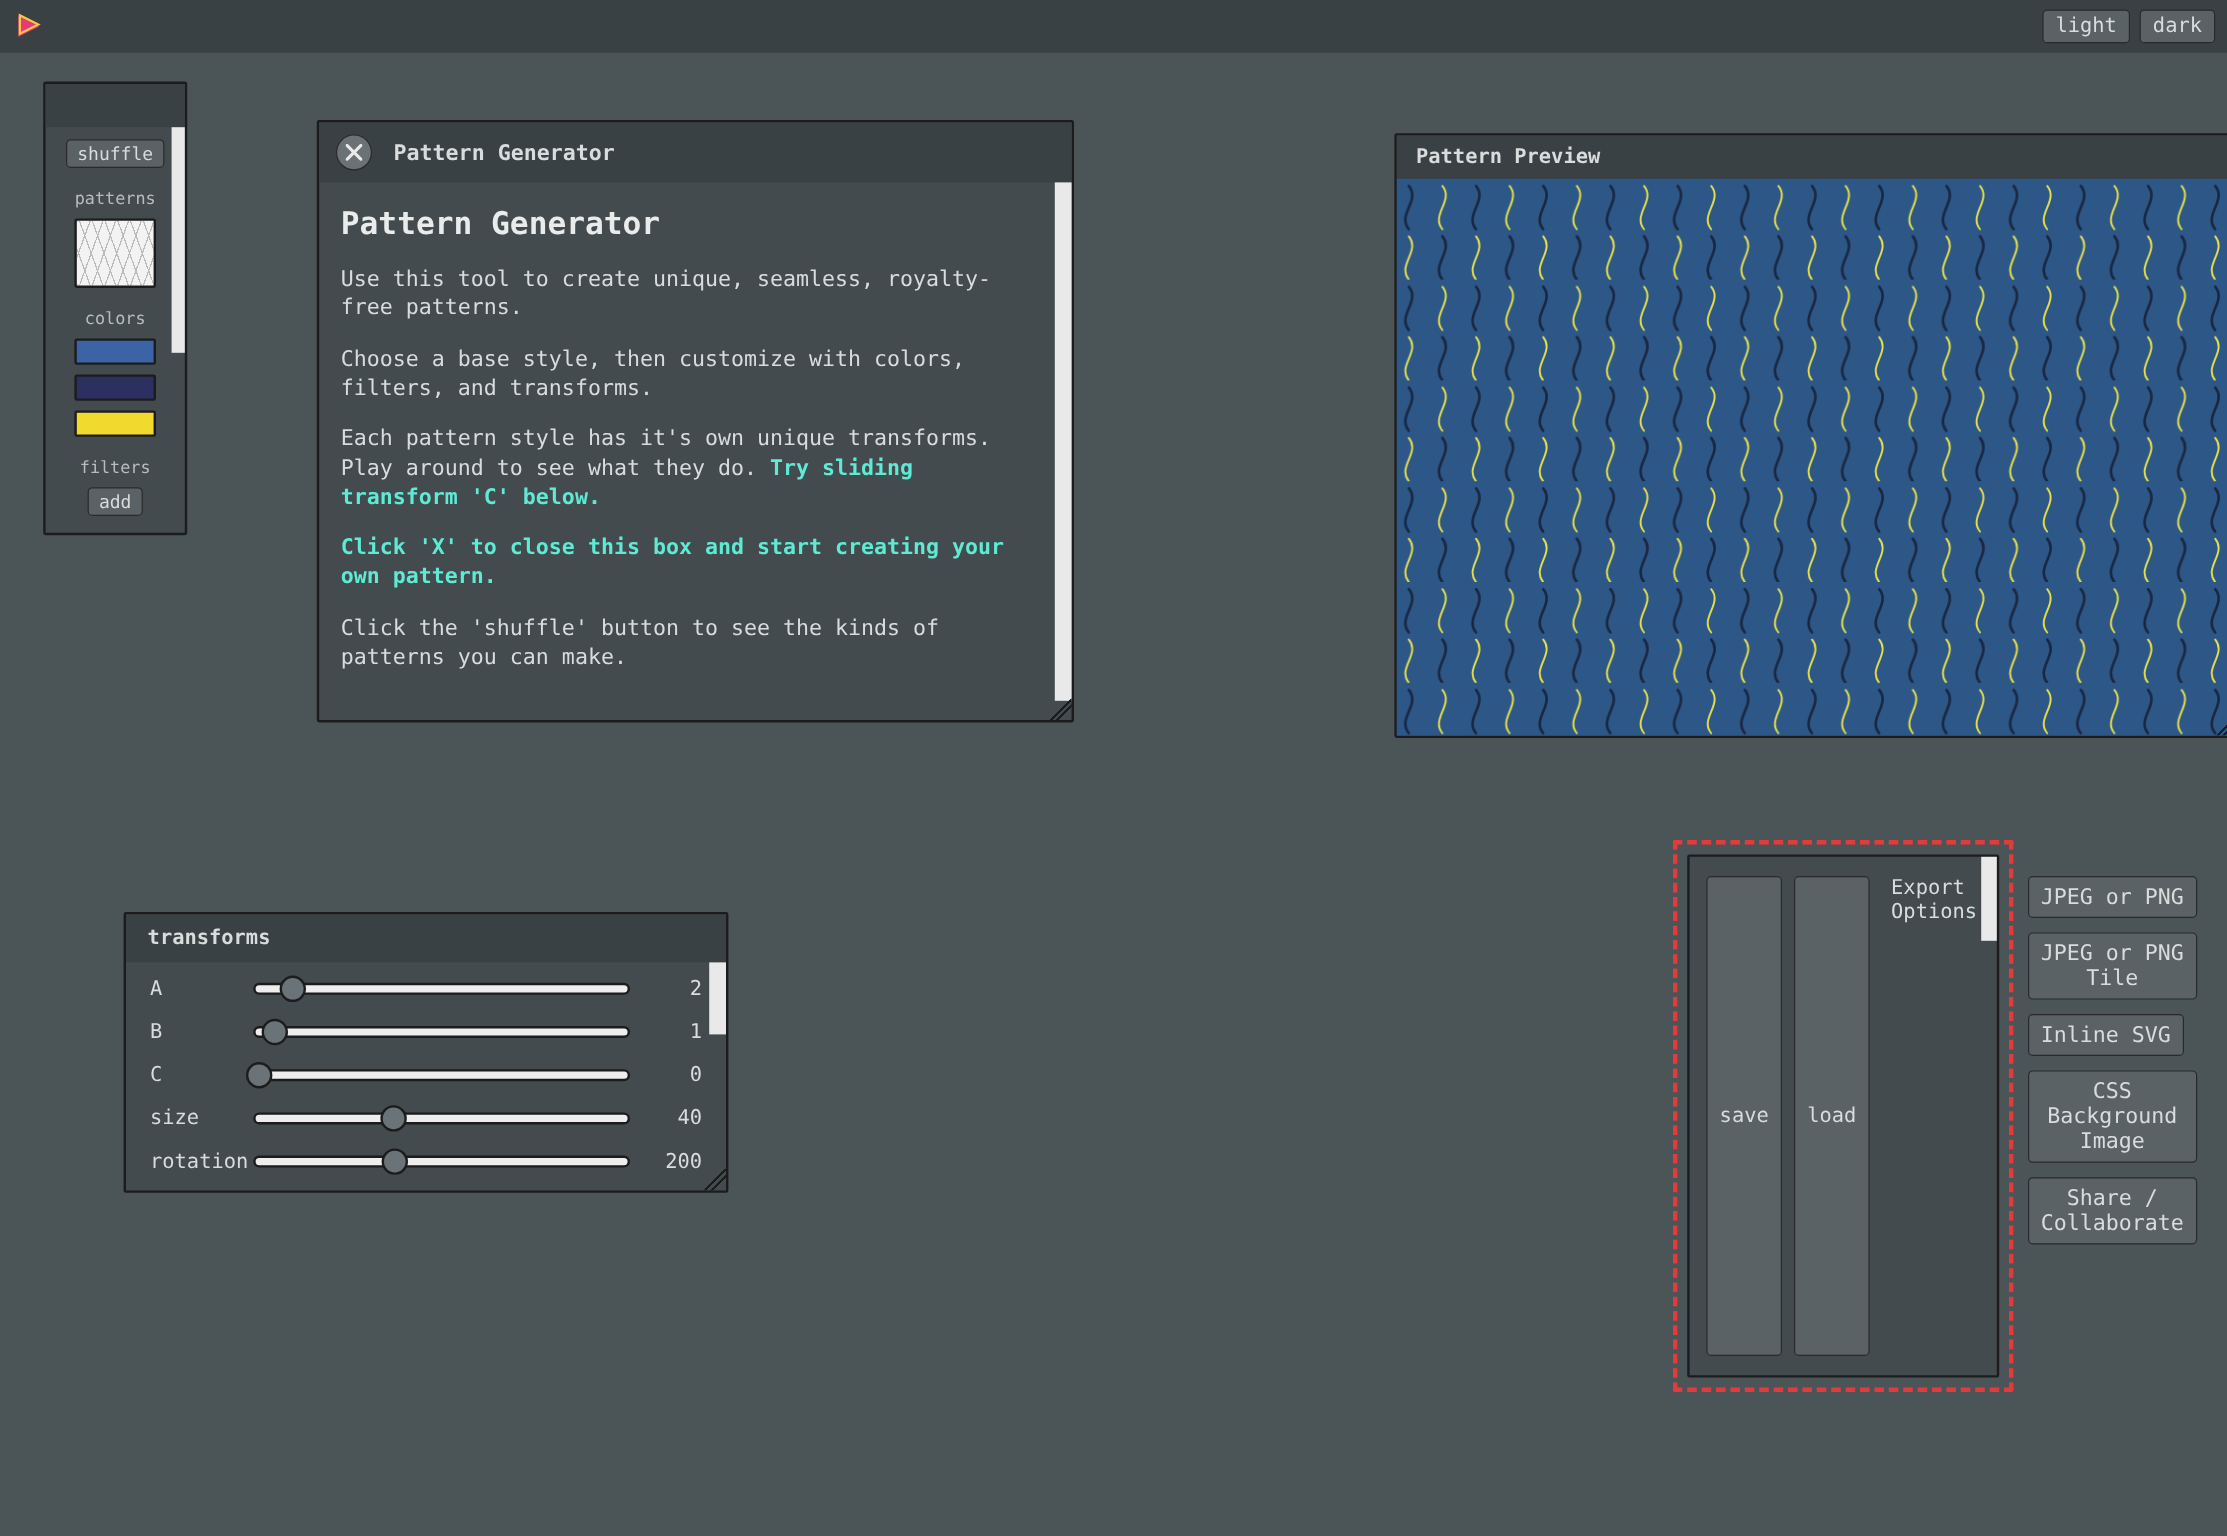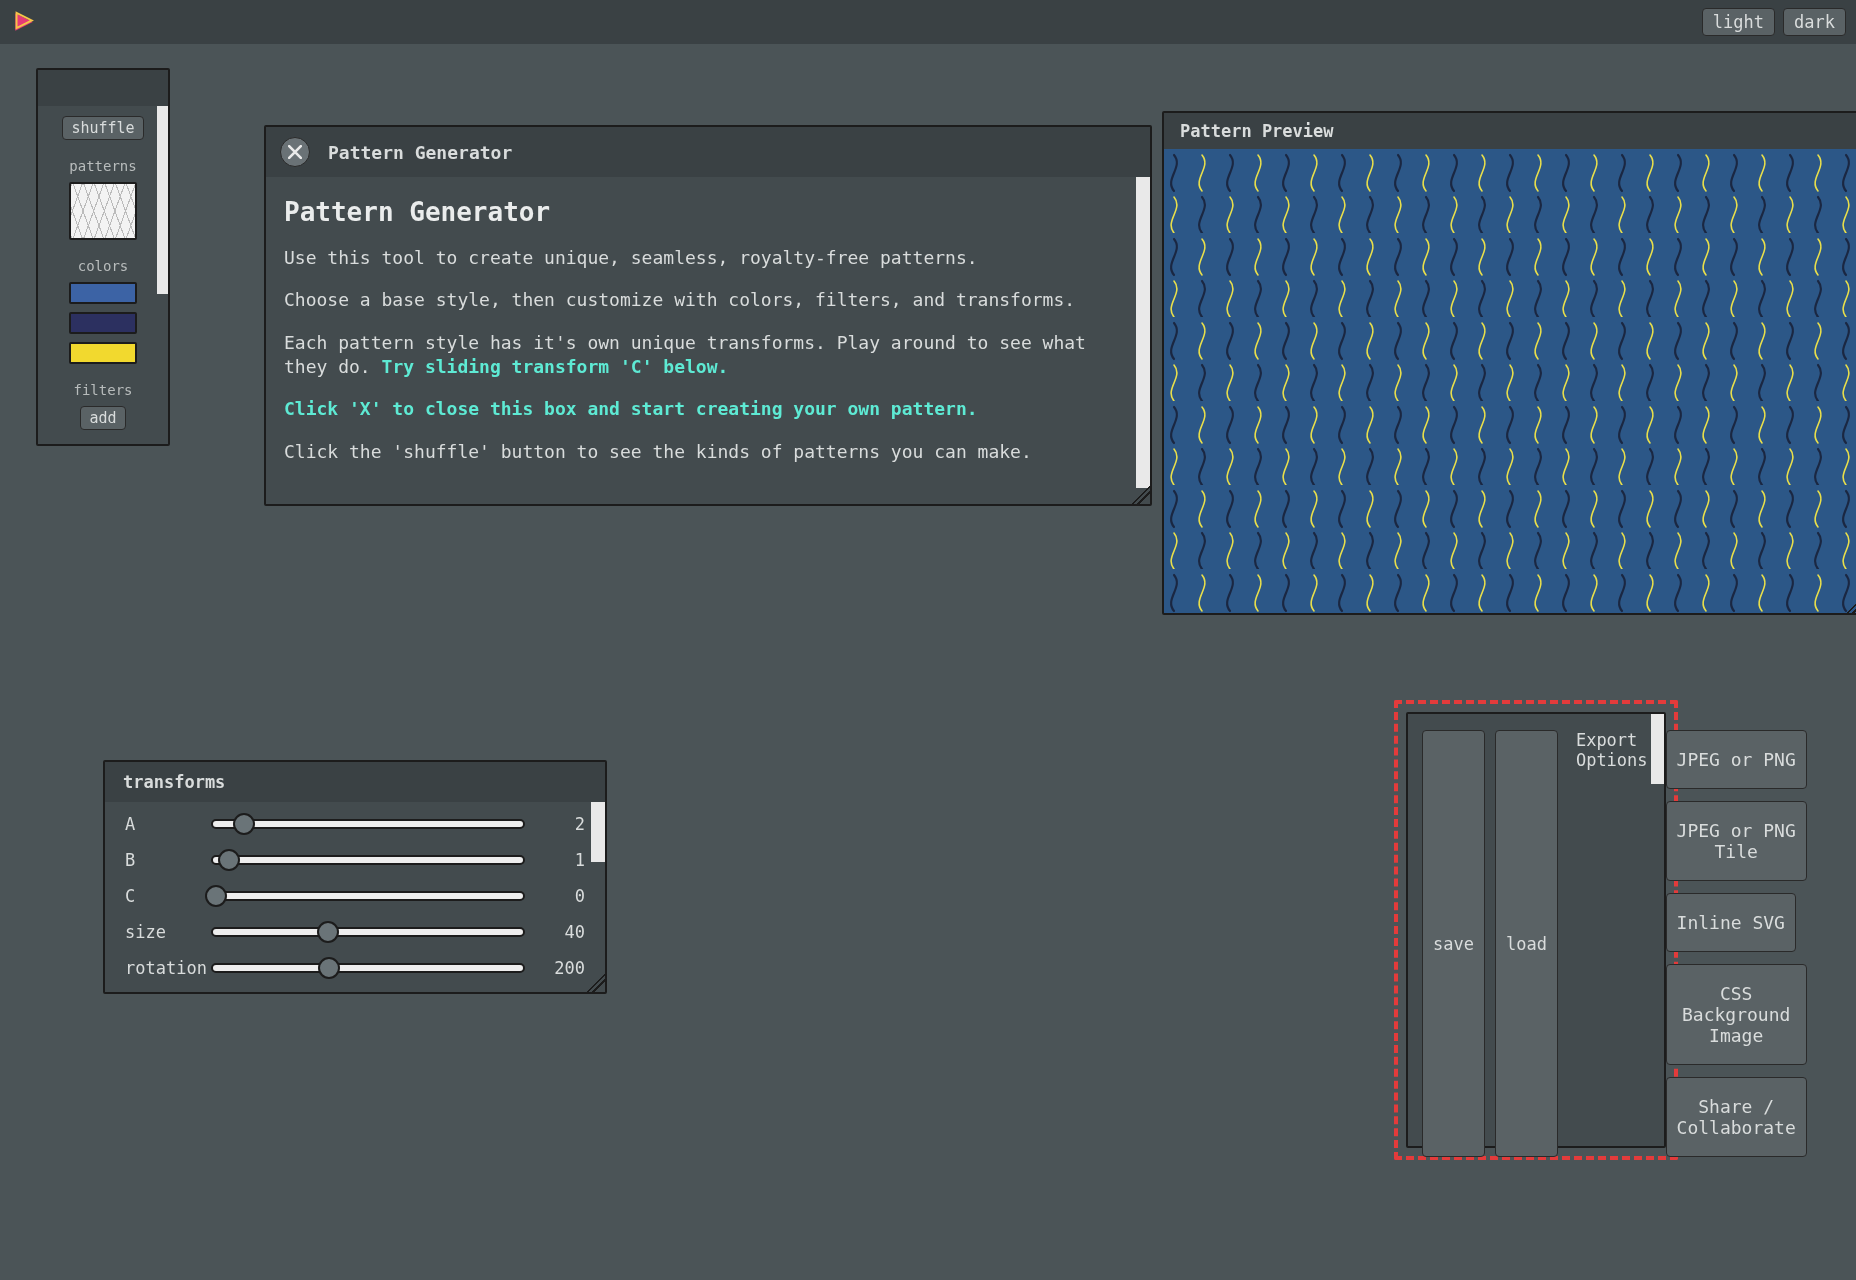--- a/index.html
+++ b/index.html
@@ -57,21 +57,21 @@
     padding: 3px 10px;
     border-radius: 4px;
     cursor: pointer;
   }
   .btn.small { font-size: 15px; padding: 2px 8px; }
   
   .palette {
     position: absolute;
     top: 68px;
     left: 36px;
-    width: 134px;
+    width: 120px;
     background: var(--panel);
     border: 2px solid var(--border);
     border-radius: 2px;
     display: flex;
     flex-direction: column;
   }
   .palette-header { height: 36px; background: var(--panel-dark); }
   .palette-body {
     position: relative;
     padding: 10px 8px 14px 8px;
@@ -99,25 +99,24 @@
   }
   .swatch.blue { background: var(--swatch-blue); }
   .swatch.navy { background: var(--swatch-navy); }
   .swatch.yellow { background: var(--swatch-yellow); }
 
   
   .intro {
     position: absolute;
     top: 100px;
     left: 264px;
-    width: 888px;
+    width: 631px;
     background: var(--panel);
     border: 2.5px solid var(--border);
     border-radius: 2px;
-    margin-top: 25px;
   }
   .intro-header {
     display: flex;
     align-items: center;
     gap: 18px;
     padding: 10px 14px;
     background: var(--panel-dark);
   }
   .close-circ {
     width: 30px; height: 30px;
@@ -258,22 +257,23 @@
     font-size: 17px;
   }
   .options-scroll {
     position: absolute;
     top: 0; right: 0; width: 13px; height: 70px;
     background: #e9e9e9;
   }
   .options-row { display: flex; gap: 10px; }
   .btn.export {
     font-size: 18px;
-    padding: 18px 10px;
+    padding: 6px 10px;
     align-self: flex-start;
+    margin-left: 24px;
   }
   .export-list { display: flex; flex-direction: column; gap: 12px; align-items: flex-start; }
 </style>
 </head>
 <body>
 
 <div class="topbar">
   <div class="logo">
     <svg viewBox="0 0 24 24">
       <path d="M4 4 L20 12 L4 20 Z" fill="#e63977"></path>

